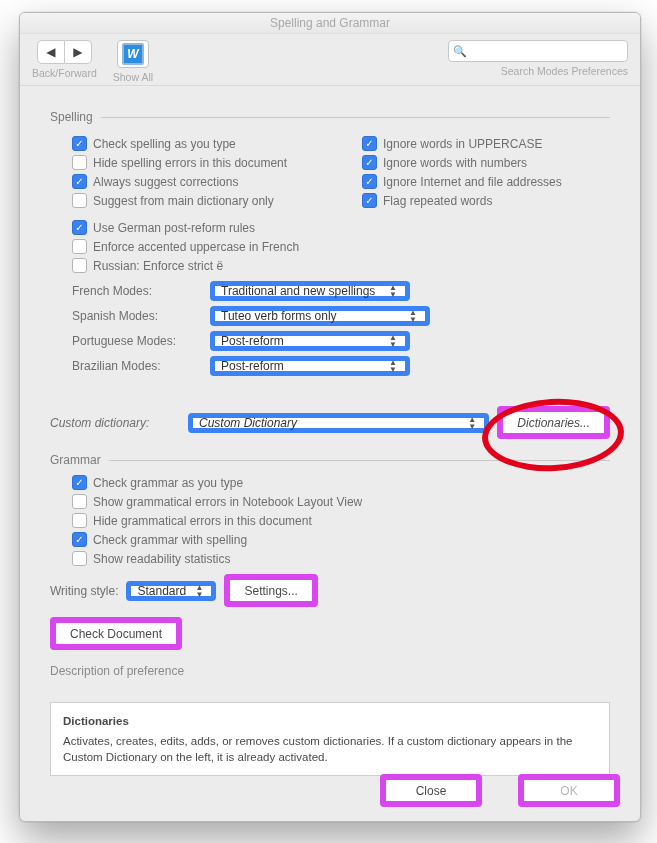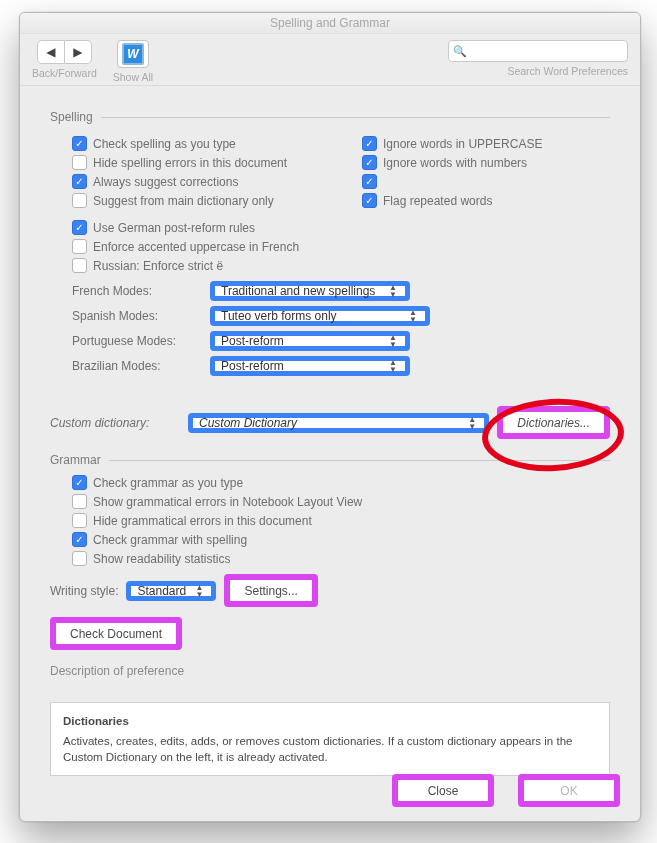--- a/index.html
+++ b/index.html
@@ -85,21 +85,21 @@
     padding:0 14px;color:#4b4b4b;font-size:12px;
   }
   .disabled{color:#b8b8b8;margin-left:24px;}
   .desc{margin:14px 0 0;}
   .descbox{
     margin-top:24px;border:1px solid #cfcfcf;background:#fff;
     padding:10px 12px;font-size:11.5px;color:#4a4a4a;line-height:1.4;
   }
   .descbox .dt{font-weight:600;margin-bottom:4px;}
   .footer{
-    position:absolute;right:20px;bottom:14px;display:flex;gap:0;
+    position:absolute;right:20px;bottom:14px;display:flex;gap:12px;
   }
   .circle{
     position:absolute;pointer-events:none;
     border:6px solid #e3001b;border-radius:50%;
     width:130px;height:60px;
     right:16px;top:386px;
     transform:rotate(-3deg);
   }
 </style>
 </head>
@@ -120,21 +120,21 @@
       <div class="showall">
         <div class="wlogo">W</div>
       </div>
       <div class="tlbl">Show All</div>
     </div>
     <div class="spacer"></div>
     <div class="tool" style="align-items:flex-end;">
       <div class="search">
         <span style="font-size:11px;">🔍</span>
       </div>
-      <div class="tlbl">Search Word Preferences</div>
+      <div class="tlbl">Search Modes Preferences</div>
     </div>
   </div>
 
   <div class="content">
 
     <div class="section">
       <div class="shead">
           <span>Spelling</span>
           <div class="line"></div>
         </div>
@@ -172,20 +172,21 @@
             <div class="ck">
               <div class="box on">
                 <span class="chk">✓</span>
               </div>
               <span>Ignore words with numbers</span>
             </div>
             <div class="ck">
               <div class="box on">
                 <span class="chk">✓</span>
               </div>
+              <span>Ignore Internet and file addresses</span>
             </div>
             <div class="ck">
               <div class="box on">
                 <span class="chk">✓</span>
               </div>
               <span>Flag repeated words</span>
             </div>
           </div>
       </div>
 

